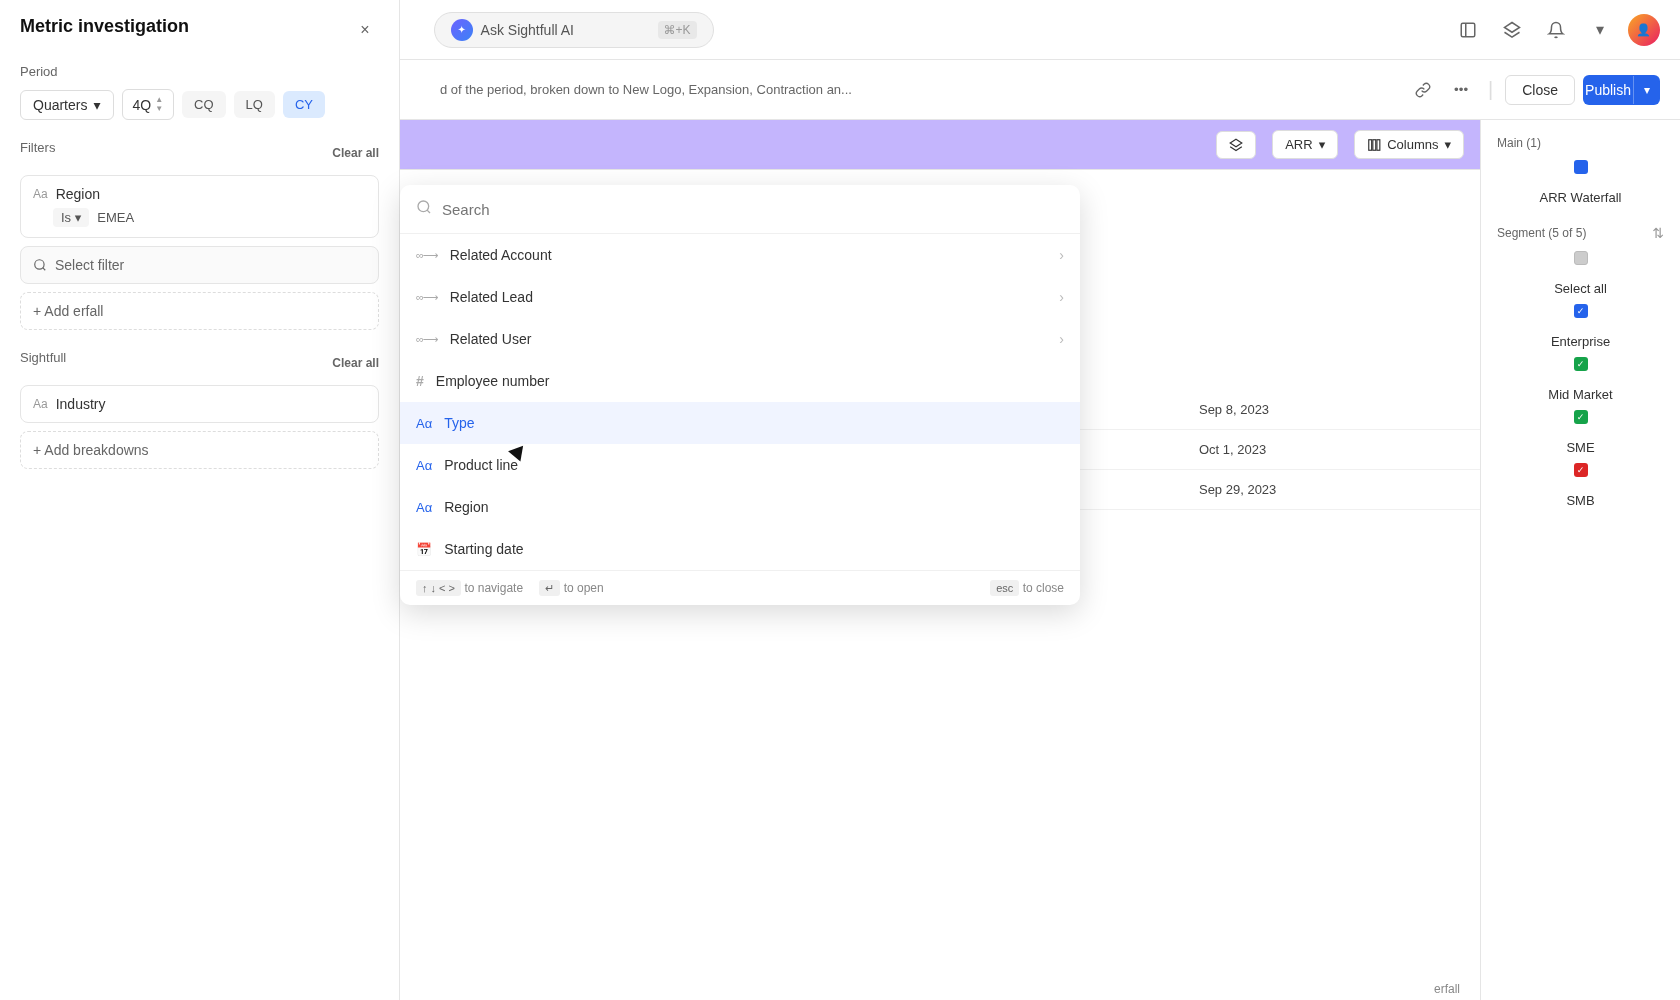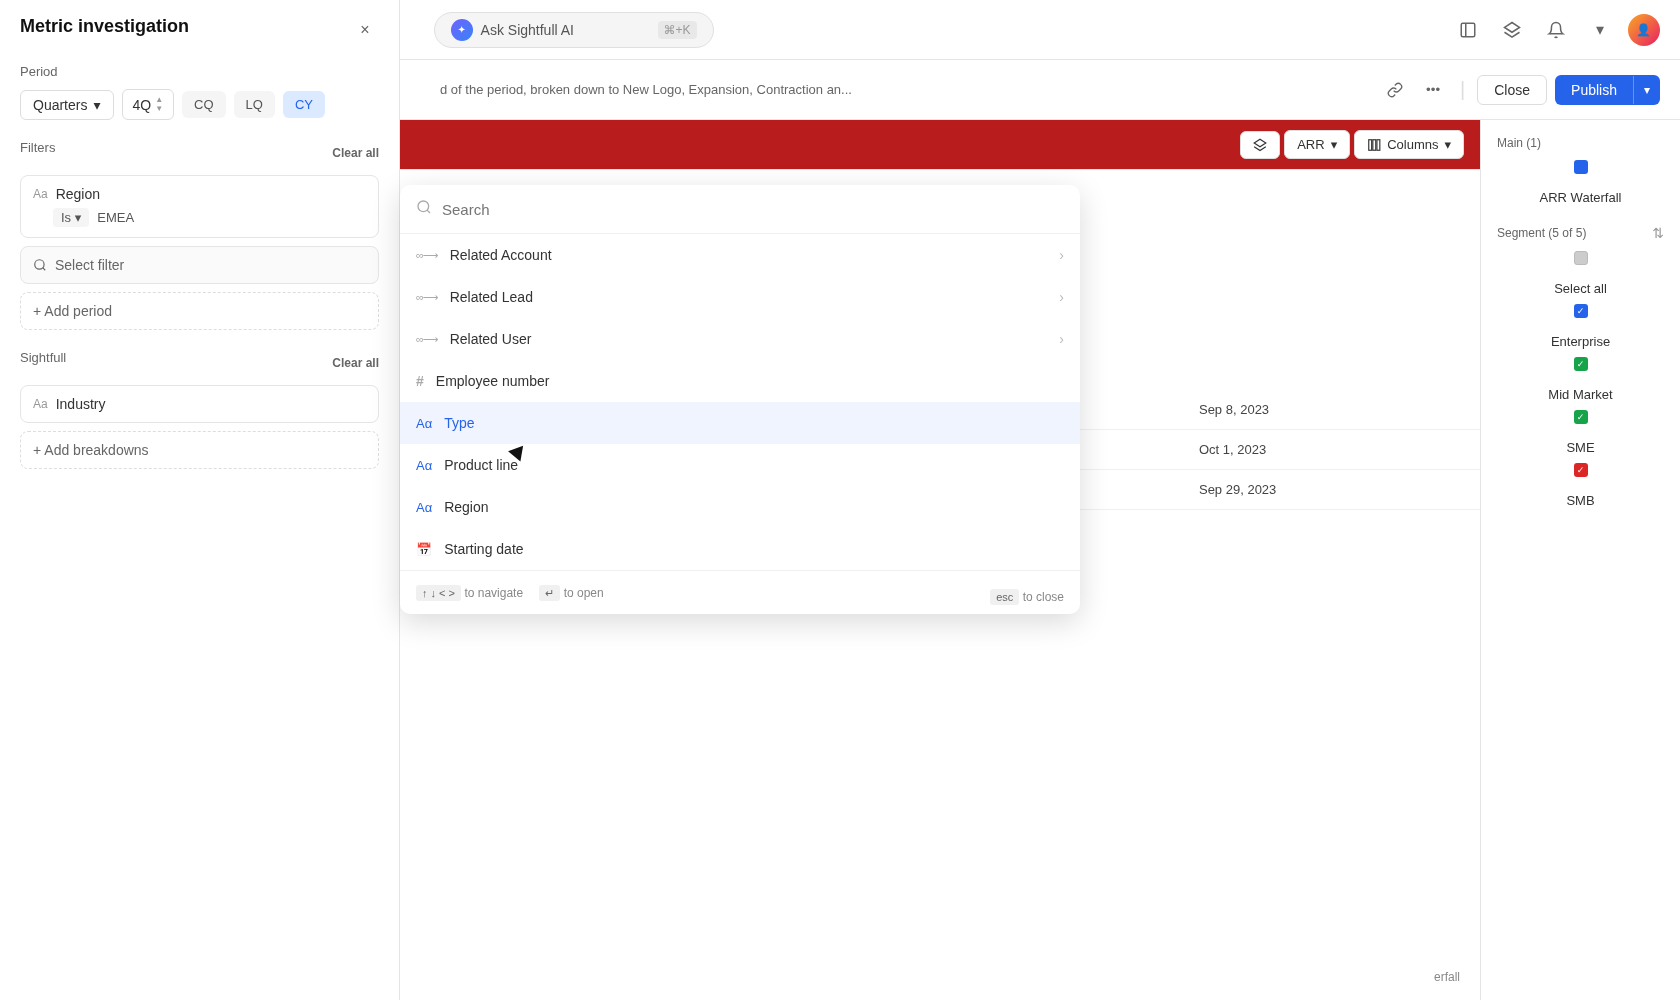--- a/index.html
+++ b/index.html
@@ -35,21 +35,21 @@
       display: flex; align-items: center; padding: 0 20px; gap: 16px; z-index: 10;
     }
     .publish-desc { font-size: 13px; color: #666; flex: 1; margin-left: 420px; }
     .publish-actions { display: flex; align-items: center; gap: 8px; margin-left: auto; }
     .icon-btn-small { width: 30px; height: 30px; display: flex; align-items: center; justify-content: center; cursor: pointer; color: #666; border-radius: 4px; border: none; background: none; }
     .close-btn { padding: 6px 16px; border-radius: 6px; border: 1px solid #ddd; background: #fff; font-size: 14px; cursor: pointer; color: #333; }
     .publish-btn {
       display: flex; align-items: center; gap: 0;
       background: #2563eb; color: #fff; border-radius: 6px; overflow: hidden; cursor: pointer;
     }
-    .publish-btn-label { padding: 7px 16px; font-size: 14px; font-weight: 500; }
+    .publish-btn-label { padding: 7px 2px; font-size: 14px; font-weight: 500; }
     .publish-btn-arrow { padding: 7px 10px; border-left: 1px solid rgba(255,255,255,0.3); font-size: 12px; }
 
     
     .left-sidebar {
       position: absolute; top: 0; left: 0; width: 400px; height: 100%;
       background: #fff; border-right: 1px solid #e5e5e5; z-index: 20;
       padding: 16px 20px;
     }
     .sidebar-header { display: flex; align-items: flex-start; justify-content: space-between; margin-bottom: 20px; }
     .sidebar-title { font-size: 18px; font-weight: 600; color: #111; }
@@ -117,22 +117,22 @@
 
     
     .main-content {
       position: absolute; top: 120px; left: 400px; right: 200px; bottom: 0;
       background: #f7f7f7; overflow: hidden;
     }
 
     
     .chart-toolbar {
       position: absolute; top: 0; left: 0; right: 0; height: 50px;
-      background: #b91c1c; border-bottom: 1px solid #e5e5e5;
-      display: flex; align-items: center; justify-content: flex-end; padding: 0 16px; gap: 4px;
+      background: #c4b5fd; border-bottom: 1px solid #e5e5e5;
+      display: flex; align-items: center; justify-content: flex-end; padding: 0 16px; gap: 16px;
     }
     .toolbar-btn {
       display: flex; align-items: center; gap: 6px;
       padding: 6px 12px; border: 1px solid #ddd; border-radius: 6px;
       font-size: 13px; color: #333; cursor: pointer; background: #fff;
     }
 
     
     .table-area {
       position: absolute; top: 50px; left: 0; right: 0; bottom: 0;
@@ -195,21 +195,21 @@
     .cursor-arrow {
       position: absolute; top: 448px; left: 510px;
       width: 0; height: 0;
       border-left: 8px solid transparent;
       border-right: 8px solid transparent;
       border-top: 14px solid #111;
       transform: rotate(-20deg);
       z-index: 200;
     }
 
-    .waterfall-label { position: absolute; bottom: 16px; right: 20px; font-size: 12px; color: #888; }
+    .waterfall-label { position: absolute; bottom: 4px; right: 20px; font-size: 12px; color: #888; }
   </style>
 </head>
 <body>
 
 <div class="topbar">
   <div class="topbar-explore">
     <span>lore</span>
     <span>▾</span>
   </div>
   <div class="topbar-ai">
@@ -304,21 +304,21 @@
       </div>
     </div>
     <button class="select-filter-btn">
       <svg width="14" height="14" viewBox="0 0 24 24" fill="none" stroke="currentColor" stroke-width="2">
           <circle cx="11" cy="11" r="8"></circle>
           <line x1="21" y1="21" x2="16.65" y2="16.65"></line>
         </svg>
       <span>Select filter</span>
     </button>
     <button class="add-filter-btn">
-      <span>+ Add period</span>
+      <span>+ Add erfall</span>
     </button>
   </div>
 
   <div class="breakdowns-section">
     <div class="section-header">
       <span class="section-label">Sightfull</span>
       <button class="clear-all-btn">Clear all</button>
     </div>
     <div class="breakdown-card">
       <span class="filter-card-icon">Aa</span>
@@ -510,20 +510,20 @@
 
   <div class="dropdown-footer">
     <span>
       <span class="footer-key">↑ ↓ &lt; &gt;</span>
       <span>to navigate</span>
     </span>
     <span>
       <span class="footer-key">↵</span>
       <span>to open</span>
     </span>
-    <span style="margin-left:auto;margin-top:9px;">
+    <span style="margin-left:auto;">
       <span class="footer-key">esc</span>
       <span>to close</span>
     </span>
   </div>
 </div>
 
 <div class="cursor-arrow"></div>
 
 </body></html>

